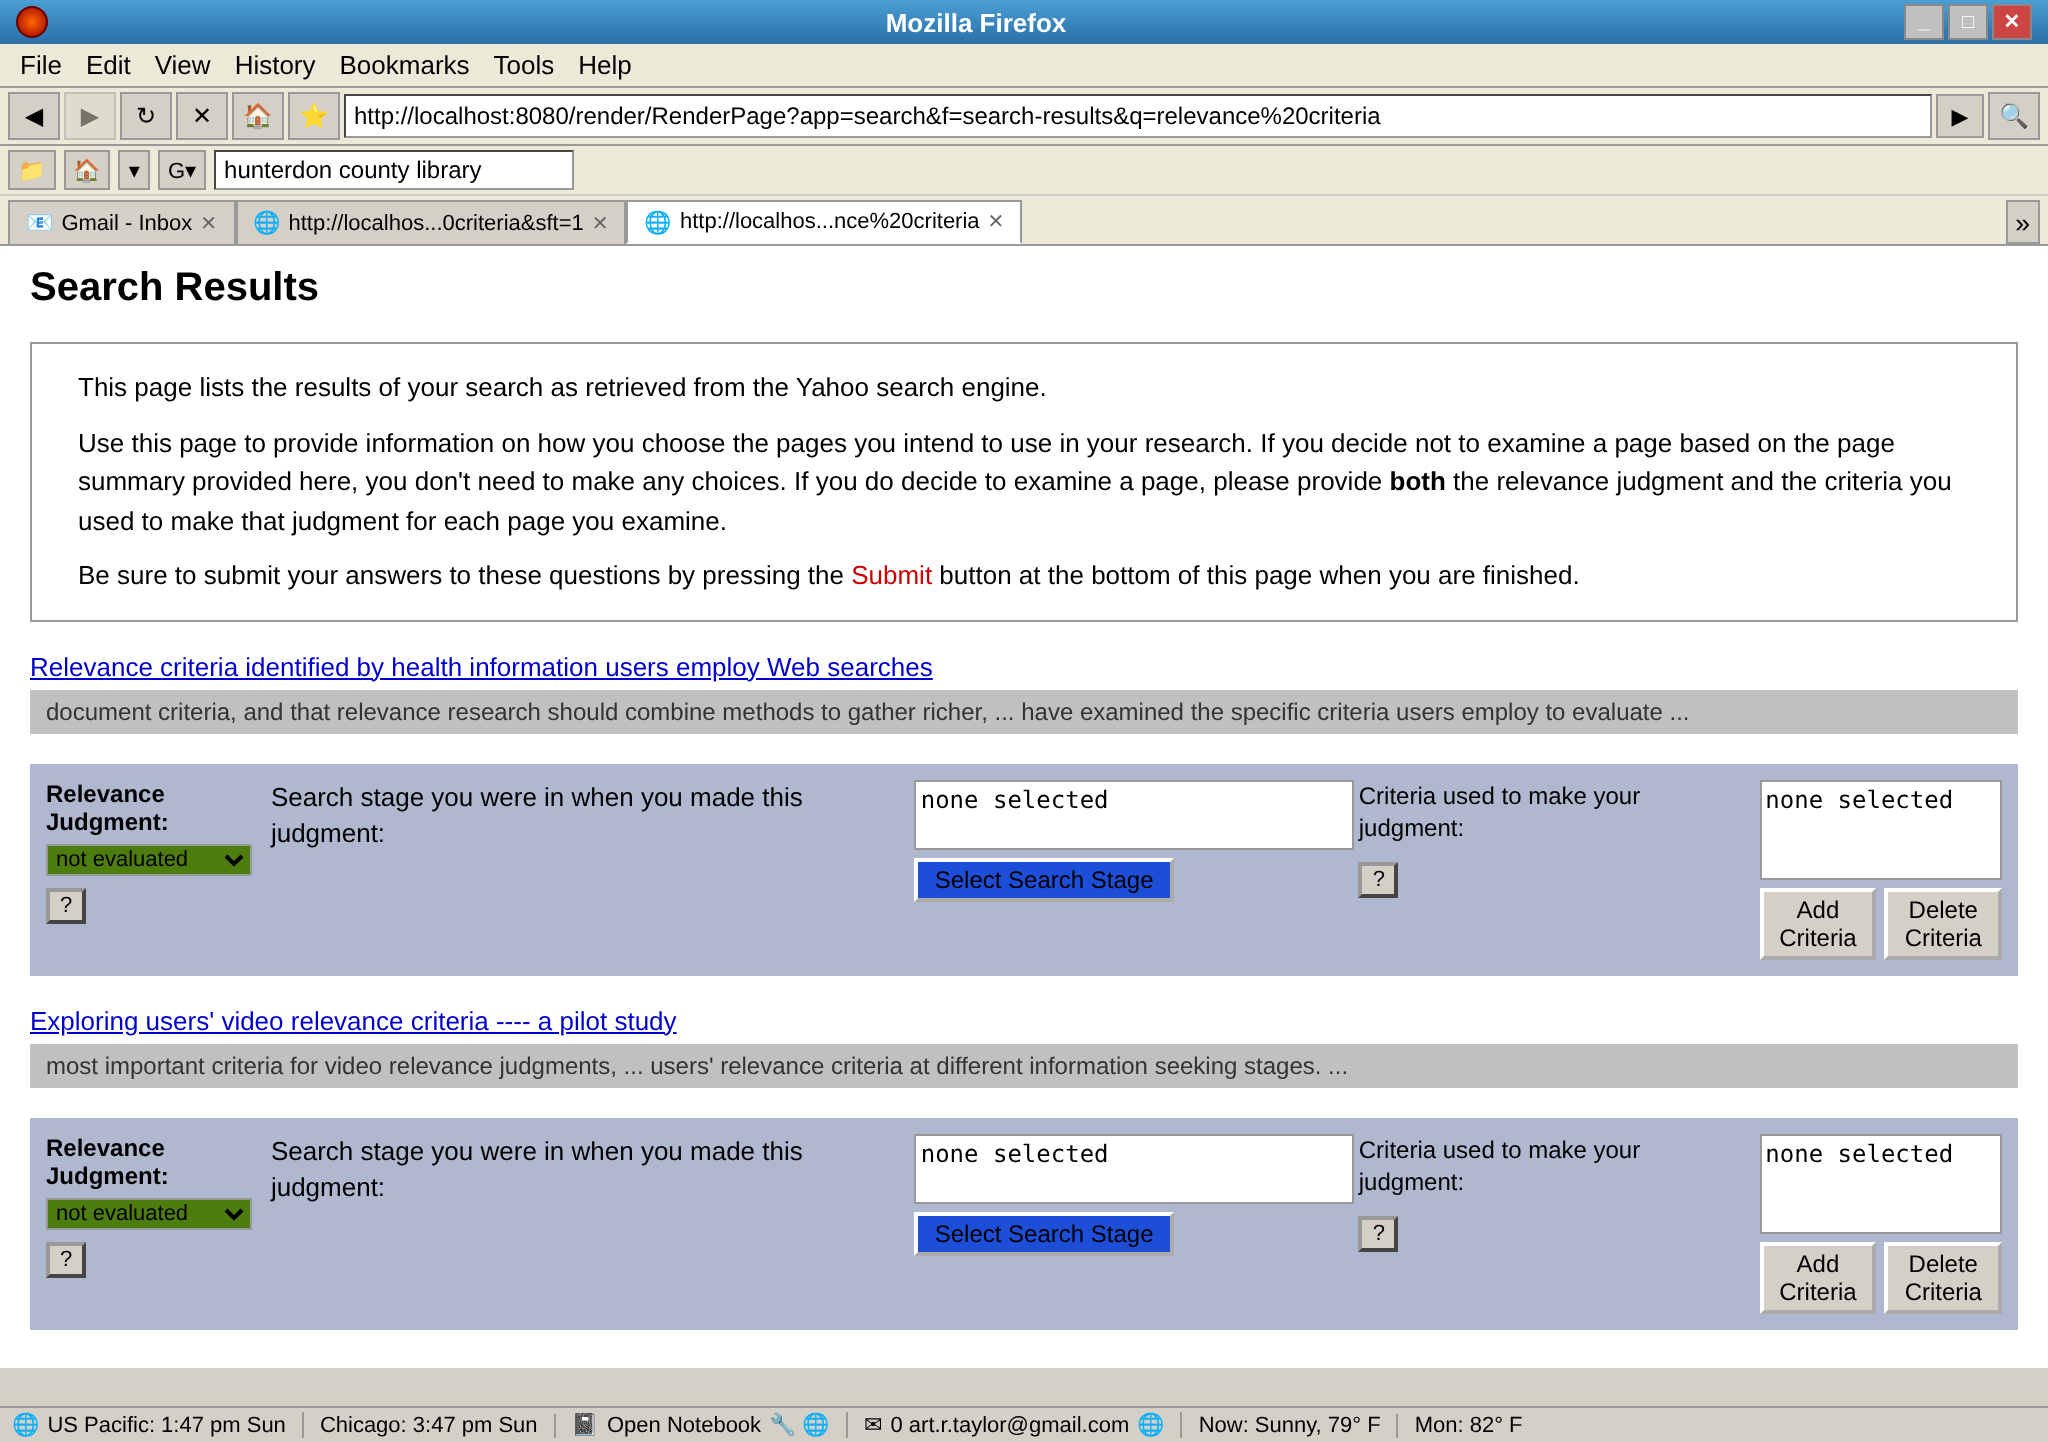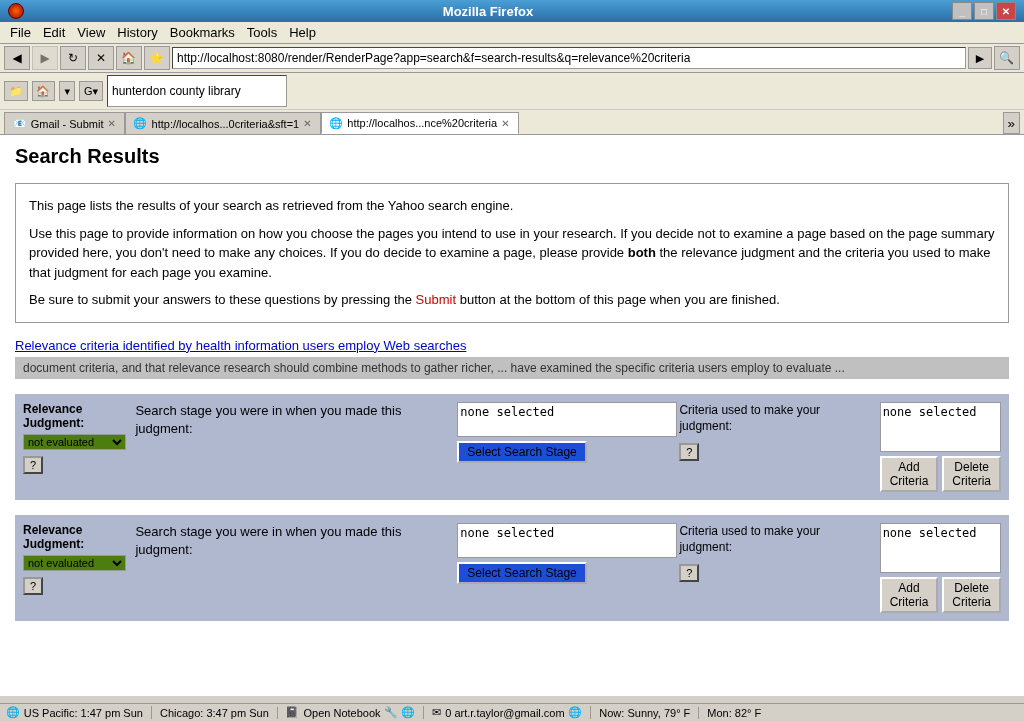--- a/index.html
+++ b/index.html
@@ -85,21 +85,21 @@
     .bm-btn {
       height: 20px;
       background: #d4d0c8;
       border: 1px solid #999;
       padding: 0 4px;
       font-size: 11px;
       cursor: pointer;
       display: flex; align-items: center; gap: 2px;
     }
     .bm-input {
-      height: 32px;
+      height: 20px;
       border: 1px inset #999;
       padding: 1px 4px;
       font-size: 12px;
       width: 180px;
     }
 
     
     .tabs-bar {
       background: #ece9d8;
       display: flex;
@@ -141,21 +141,21 @@
 
     .page-title {
       text-align: left;
       font-size: 20px;
       font-weight: bold;
       margin-bottom: 15px;
     }
 
     .instructions-box {
       border: 1px solid #999;
-      padding: 12px 13px;
+      padding: 12px 23px;
       margin-bottom: 15px;
       font-size: 13px;
       line-height: 1.5;
     }
     .instructions-box p { margin-bottom: 8px; }
     .instructions-box p:last-child { margin-bottom: 0; }
     .submit-link { color: #cc0000; text-decoration: none; }
 
     .result-link {
       color: #0000cc;
@@ -337,21 +337,21 @@
   <button class="bm-btn">📁</button>
   <button class="bm-btn">🏠</button>
   <button class="bm-btn">▾</button>
   <button class="bm-btn">G▾</button>
   <input class="bm-input" type="text" value="hunterdon county library" style="">
 </div>
 
 <div class="tabs-bar">
   <div class="tab">
     <span>📧</span>
-    <span>Gmail - Submit</span>
+    <span>Gmail - Inbox</span>
     <span class="tab-close">✕</span>
   </div>
   <div class="tab">
     <span>🌐</span>
     <span>http://localhos...0criteria&amp;sft=1</span>
     <span class="tab-close">✕</span>
   </div>
   <div class="tab active">
     <span>🌐</span>
     <span>http://localhos...nce%20criteria</span>
@@ -405,20 +405,24 @@
 
     <div class="eval-criteria-input">
       <textarea class="criteria-textarea" readonly="" style="">none selected</textarea>
       <div class="criteria-buttons">
         <button class="criteria-btn">Add Criteria</button>
         <button class="criteria-btn">Delete Criteria</button>
       </div>
     </div>
   </div>
 
+  <div class="result-block">
+    <a class="result-link" href="#">Exploring users' video relevance criteria ---- a pilot study</a>
+    <div class="result-snippet">most important criteria for video relevance judgments, ... users' relevance criteria at different information seeking stages. ...</div>
+  </div>
 
   <div class="evaluation-row">
 
     <div class="eval-relevance">
       <label>Relevance<br>Judgment:</label>
       <select class="eval-select">
         <option>not evaluated</option>
         <option>relevant</option>
         <option>not relevant</option>
         <option>partially relevant</option>

